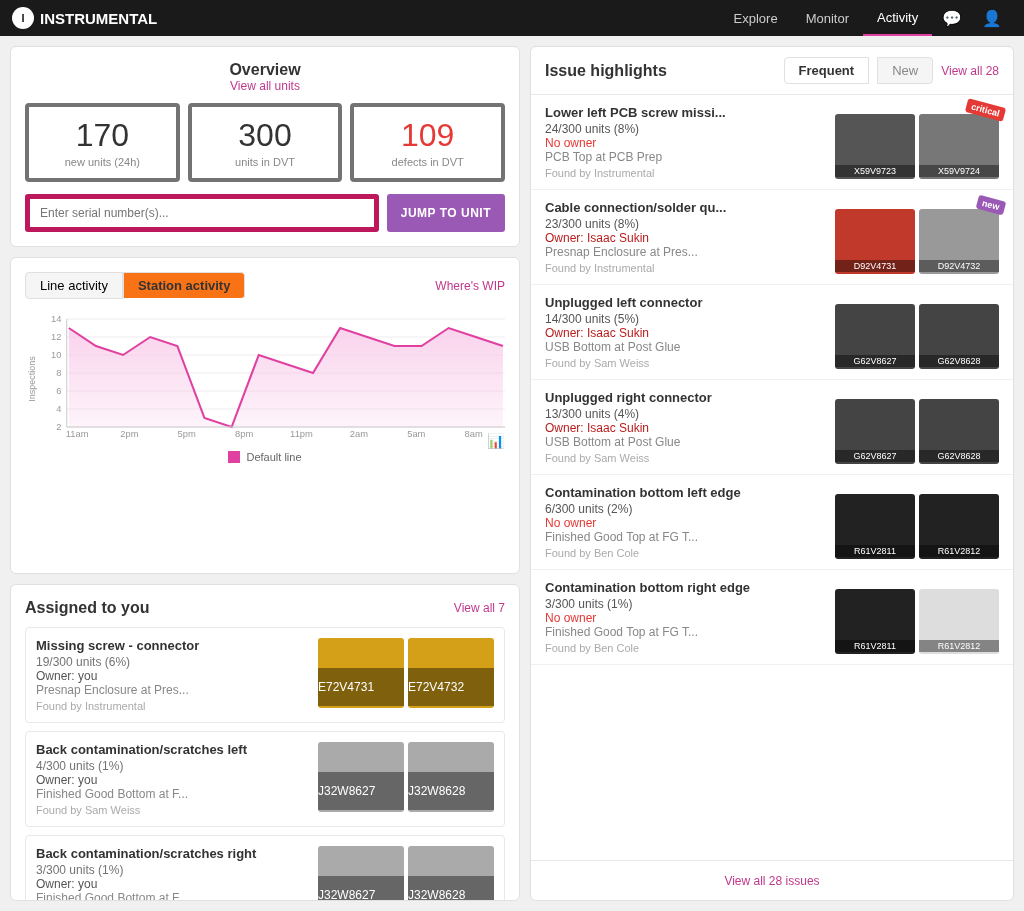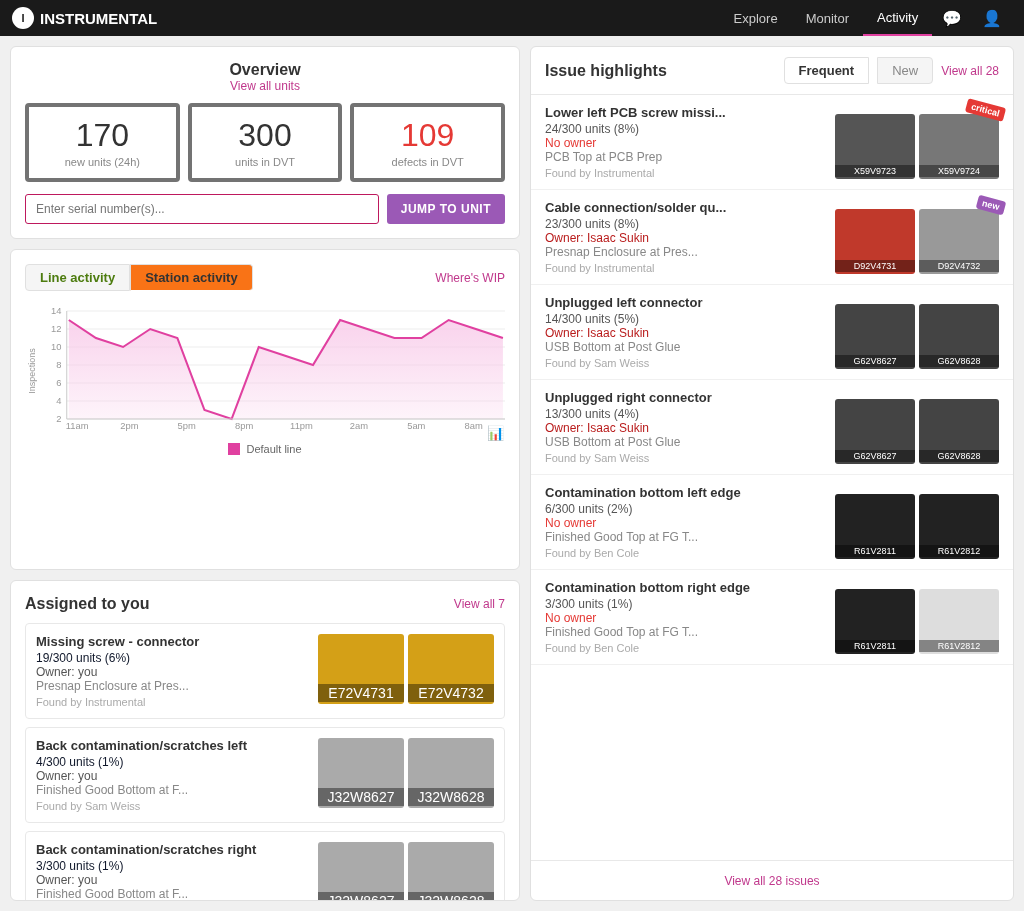--- a/index.html
+++ b/index.html
@@ -26,51 +26,51 @@
     
     .overview-header { display: flex; justify-content: space-between; align-items: center; margin-bottom: 10px; flex-direction: column; }
     .overview-title { font-size: 16px; font-weight: bold; color: #333; }
     .view-link { color: #c0388c; font-size: 12px; cursor: pointer; text-decoration: none; }
     .stats-row { display: flex; gap: 8px; margin-bottom: 12px; }
     .stat-box { flex: 1; border: 4px solid #737373; border-radius: 4px; padding: 10px; text-align: center; }
     .stat-number { font-size: 32px; font-weight: 300; color: #333; }
     .stat-number.red { color: #e53935; }
     .stat-label { font-size: 11px; color: #888; margin-top: 2px; }
     .serial-row { display: flex; gap: 8px; }
-    .serial-input { flex: 1; border: 1px solid #be185d; border-radius: 3px; padding: 7px 10px; font-size: 12px; color: #aaa; outline: none; }
+    .serial-input { flex: 1; border: 5px solid #be185d; border-radius: 3px; padding: 7px 10px; font-size: 12px; color: #aaa; outline: none; }
     .jump-btn { background: #9b59b6; color: #fff; border: none; border-radius: 3px; padding: 7px 14px; font-size: 12px; font-weight: bold; cursor: pointer; letter-spacing: 0.5px; }
 
     
     .activity-card { background: #fff; border-radius: 6px; padding: 14px; border: 1px solid #e0e0e0; flex: 1; }
     .activity-header { display: flex; align-items: center; justify-content: space-between; margin-bottom: 10px; }
     .tab-group { display: flex; }
-    .tab-btn { padding: 5px 14px; border: 1px solid #e0e0e0; background: #f5f5f5; cursor: pointer; font-size: 13px; color: #4d7c0f; font-weight: bold; }
+    .tab-btn { padding: 5px 14px; border: 1px solid #e0e0e0; background: #f5f5f5; cursor: pointer; font-size: 13px; color: #000000; }
     .tab-btn:first-child { border-radius: 4px 0 0 4px; }
     .tab-btn:last-child { border-radius: 0 4px 4px 0; }
     .tab-btn.active { background: #f97316; color: #333; font-weight: bold; border-bottom-color: #fff; }
     .where-wip { color: #c0388c; font-size: 12px; cursor: pointer; }
     .chart-area { position: relative; height: 140px; margin-top: 4px; }
     .chart-svg { width: 100%; height: 130px; }
     .chart-legend { display: flex; align-items: center; gap: 6px; font-size: 11px; color: #666; margin-top: 2px; justify-content: center; }
     .legend-dot { width: 12px; height: 12px; background: #e040a0; }
     .chart-export { position: absolute; bottom: 0; right: 0; font-size: 14px; color: #aaa; cursor: pointer; }
 
     
     .assigned-card { background: #fff; border-radius: 6px; padding: 14px; border: 1px solid #e0e0e0; flex: 1; overflow: hidden; }
     .assigned-header { display: flex; justify-content: space-between; align-items: center; margin-bottom: 10px; }
     .issue-item { display: flex; gap: 8px; border: 1px solid #e8e8e8; border-radius: 4px; padding: 10px; margin-bottom: 8px; cursor: pointer; }
     .issue-info { flex: 1; }
     .issue-title { font-size: 13px; font-weight: bold; color: #333; margin-bottom: 2px; }
-    .issue-units { font-size: 12px; color: #0f172a; }
+    .issue-units { font-size: 12px; color: #737373; }
     .issue-owner { font-size: 12px; color: #555; }
     .issue-station { font-size: 12px; color: #888; }
     .issue-found { font-size: 11px; color: #aaa; margin-top: 3px; }
     .issue-thumbs { display: flex; gap: 4px; }
     .thumb { width: 86px; height: 70px; background: #888; border-radius: 3px; overflow: hidden; position: relative; }
-    .thumb-label { position: absolute; bottom: 2px; left: 0; right: 0; text-align: center; font-size: 14px; color: #fff; background: rgba(0,0,0,0.4); padding: 1px 0; }
+    .thumb-label { position: absolute; bottom: 2px; left: 0; right: 0; font-size: 12px; color: #fff; background: rgba(0,0,0,0.4); padding: 12px 0; }
 
     
     .right-card { background: #fff; border-radius: 6px; border: 1px solid #e0e0e0; overflow: hidden; height: 100%; display: flex; flex-direction: column; }
     .right-header { display: flex; align-items: center; padding: 10px 14px; border-bottom: 1px solid #e8e8e8; gap: 8px; }
     .right-title { font-size: 16px; font-weight: bold; flex: 1; }
     .tab-btn2 { padding: 5px 14px; border: 1px solid #e0e0e0; background: #f5f5f5; cursor: pointer; font-size: 13px; color: #888; }
     .tab-btn2:first-of-type { border-radius: 4px 0 0 4px; }
     .tab-btn2:last-of-type { border-radius: 0 4px 4px 0; }
     .tab-btn2.active { background: #fff; color: #333; font-weight: bold; }
     .issues-list { flex: 1; overflow-y: auto; padding: 0; }

